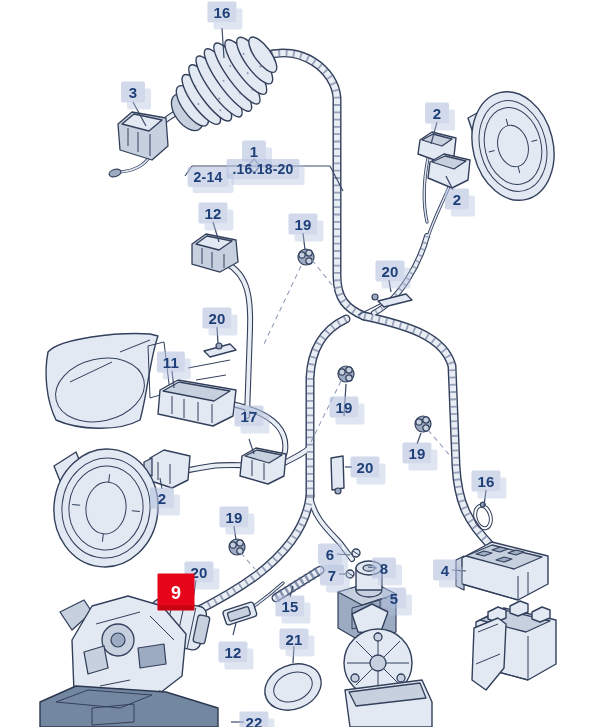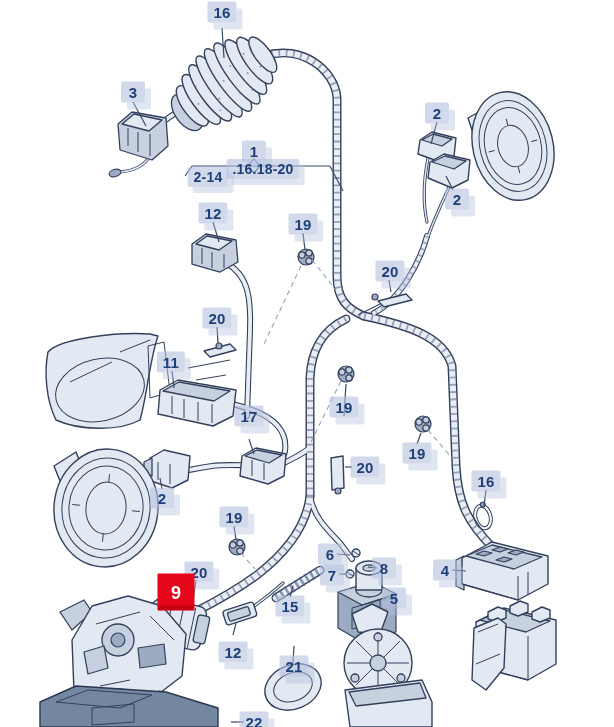--- a/index.html
+++ b/index.html
@@ -406,16 +406,16 @@
 <div class="callout" style="left:486px;top:481px">16</div>
 <div class="callout" style="left:330px;top:554px">6</div>
 <div class="callout" style="left:332px;top:575px">7</div>
 <div class="callout" style="left:384px;top:568px">8</div>
 <div class="callout" style="left:394px;top:598px">5</div>
 <div class="callout" style="left:445px;top:570px">4</div>
 <div class="callout" style="left:199px;top:572px">20</div>
 <div class="callout highlight" style="left:176px;top:592px">9</div>
 <div class="callout" style="left:290px;top:606px">15</div>
 <div class="callout" style="left:233px;top:652px">12</div>
-<div class="callout" style="left:294px;top:666px">21</div>
+<div class="callout" style="left:294px;top:639px">21</div>
 <div class="callout" style="left:254px;top:722px">22</div>
 
 </div>
 
 </body></html>

